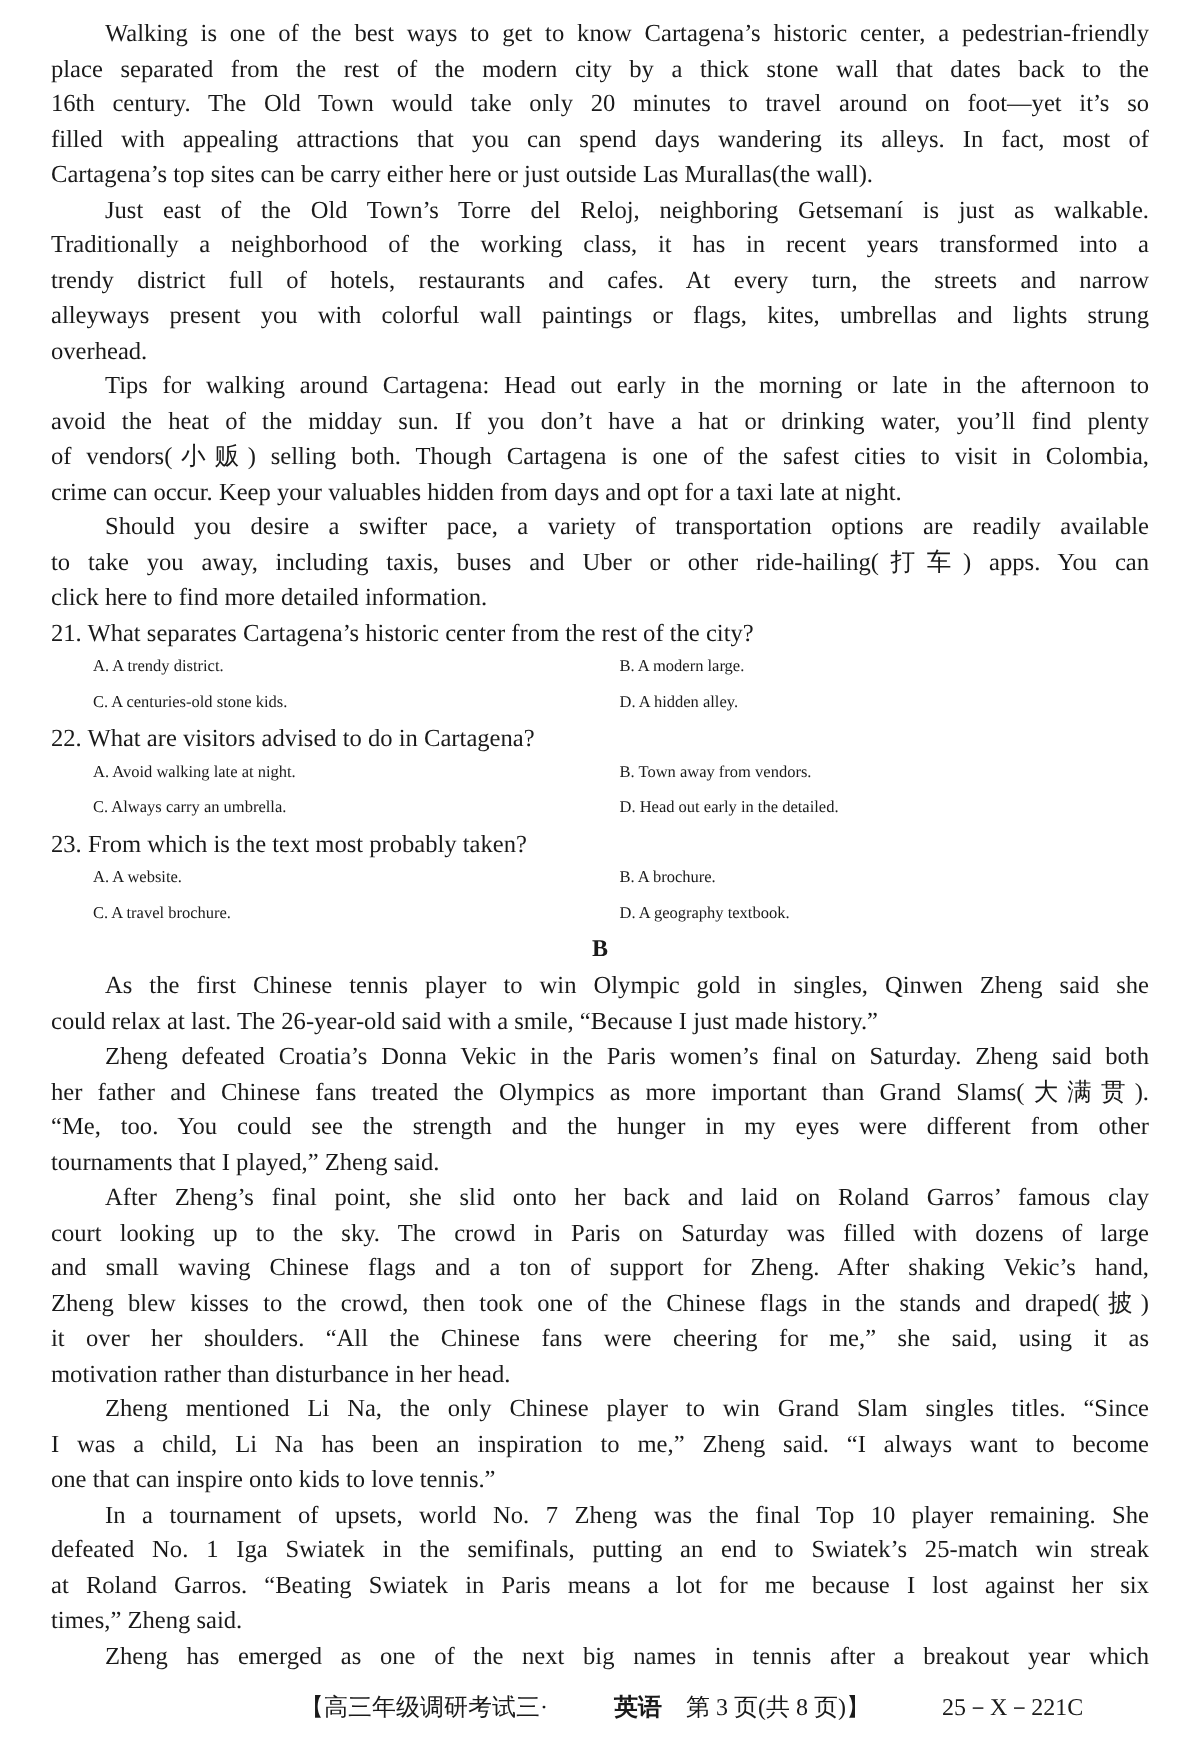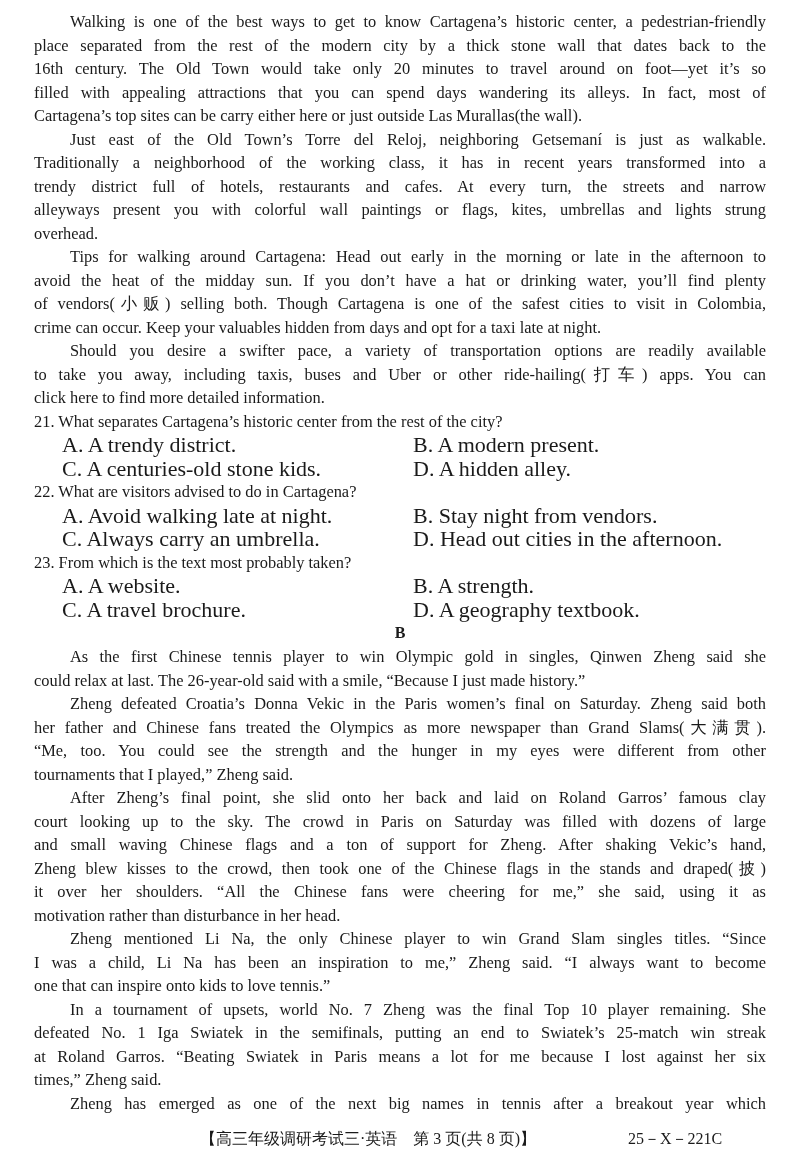--- a/index.html
+++ b/index.html
@@ -10,28 +10,28 @@
   }
   .page { position: absolute; left: 0; top: 0; width: 638px; height: 1161px; }
   .line {
     position: absolute; left: 34px; width: 732px;
     font-size: 16.4px; line-height: 23.4px; height: 23.4px;
     white-space: nowrap; text-align: justify; text-align-last: justify;
   }
   .line.indent { left: 70px; width: 696px; }
   .line.last { text-align-last: left; }
   .q { position: absolute; left: 34px; font-size: 16.4px; line-height: 23.4px; white-space: nowrap; }
-  .opt { position: absolute; font-size: 22px; line-height: 23.4px; white-space: nowrap; text-align: right; }
+  .opt { position: absolute; font-size: 11px; line-height: 23.4px; white-space: nowrap; text-align: right; }
   .opt.a { left: 62px; }
   .opt.b { left: 413px; }
   .section-b { position: absolute; left: 0; width: 800px; text-align: center; top: 622px; font-weight: bold; font-size: 16px; line-height: 22px; }
   .footer { position: absolute; top: 1128px; font-size: 16px; line-height: 22px; white-space: nowrap; }
   .footer.title { left: 200px; }
   .footer.code { left: 628px; }
-  .footer b { font-weight: normal; }
+  .footer b { font-weight: bold; margin-left: 44px; }
 </style>
 </head>
 <body>
 
 <div class="page">
 
   <div>
     <div class="line indent" style="top:10px">Walking is one of the best ways to get to know Cartagena’s historic center, a pedestrian-friendly</div>
     <div class="line" style="top:33.5px">place separated from the rest of the modern city by a thick stone wall that dates back to the</div>
     <div class="line" style="top:57px">16th century. The Old Town would take only 20 minutes to travel around on foot—yet it’s so</div>
@@ -56,51 +56,51 @@
 
   <div>
     <div class="line indent" style="top:339px">Should you desire a swifter pace, a variety of transportation options are readily available</div>
     <div class="line" style="top:362.5px">to take you away, including taxis, buses and Uber or other ride-hailing(打车) apps. You can</div>
     <div class="line last" style="top:386px">click here to find more detailed information.</div>
   </div>
 
   <div>
     <div class="q" style="top:409.5px">21. What separates Cartagena’s historic center from the rest of the city?</div>
     <div class="opt a" style="top:433px">A. A trendy district.</div>
-    <div class="opt b" style="top:433px">B. A modern present.</div>
+    <div class="opt b" style="top:433px">B. A modern large.</div>
     <div class="opt a" style="top:456.5px">C. A centuries-old stone kids.</div>
     <div class="opt b" style="top:456.5px">D. A hidden alley.</div>
   </div>
 
   <div>
     <div class="q" style="top:480px">22. What are visitors advised to do in Cartagena?</div>
     <div class="opt a" style="top:503.5px">A. Avoid walking late at night.</div>
-    <div class="opt b" style="top:503.5px">B. Stay night from vendors.</div>
+    <div class="opt b" style="top:503.5px">B. Town away from vendors.</div>
     <div class="opt a" style="top:527px">C. Always carry an umbrella.</div>
-    <div class="opt b" style="top:527px">D. Head out cities in the afternoon.</div>
+    <div class="opt b" style="top:527px">D. Head out early in the detailed.</div>
   </div>
 
   <div>
     <div class="q" style="top:550.5px">23. From which is the text most probably taken?</div>
     <div class="opt a" style="top:574px">A. A website.</div>
-    <div class="opt b" style="top:574px">B. A strength.</div>
+    <div class="opt b" style="top:574px">B. A brochure.</div>
     <div class="opt a" style="top:597.5px">C. A travel brochure.</div>
     <div class="opt b" style="top:597.5px">D. A geography textbook.</div>
   </div>
 
   <div class="section-b">B</div>
 
   <div>
     <div class="line indent" style="top:645px">As the first Chinese tennis player to win Olympic gold in singles, Qinwen Zheng said she</div>
     <div class="line last" style="top:668.5px">could relax at last. The 26-year-old said with a smile, “Because I just made history.”</div>
   </div>
 
   <div>
     <div class="line indent" style="top:692px">Zheng defeated Croatia’s Donna Vekic in the Paris women’s final on Saturday. Zheng said both</div>
-    <div class="line" style="top:715.5px">her father and Chinese fans treated the Olympics as more newspaper than Grand Slams(大满贯).</div>
+    <div class="line" style="top:715.5px">her father and Chinese fans treated the Olympics as more important than Grand Slams(大满贯).</div>
     <div class="line" style="top:739px">“Me, too. You could see the strength and the hunger in my eyes were different from other</div>
     <div class="line last" style="top:762.5px">tournaments that I played,” Zheng said.</div>
   </div>
 
   <div>
     <div class="line indent" style="top:786px">After Zheng’s final point, she slid onto her back and laid on Roland Garros’ famous clay</div>
     <div class="line" style="top:809.5px">court looking up to the sky. The crowd in Paris on Saturday was filled with dozens of large</div>
     <div class="line" style="top:833px">and small waving Chinese flags and a ton of support for Zheng. After shaking Vekic’s hand,</div>
     <div class="line" style="top:856.5px">Zheng blew kisses to the crowd, then took one of the Chinese flags in the stands and draped(披)</div>
     <div class="line" style="top:880px">it over her shoulders. “All the Chinese fans were cheering for me,” she said, using it as</div>

